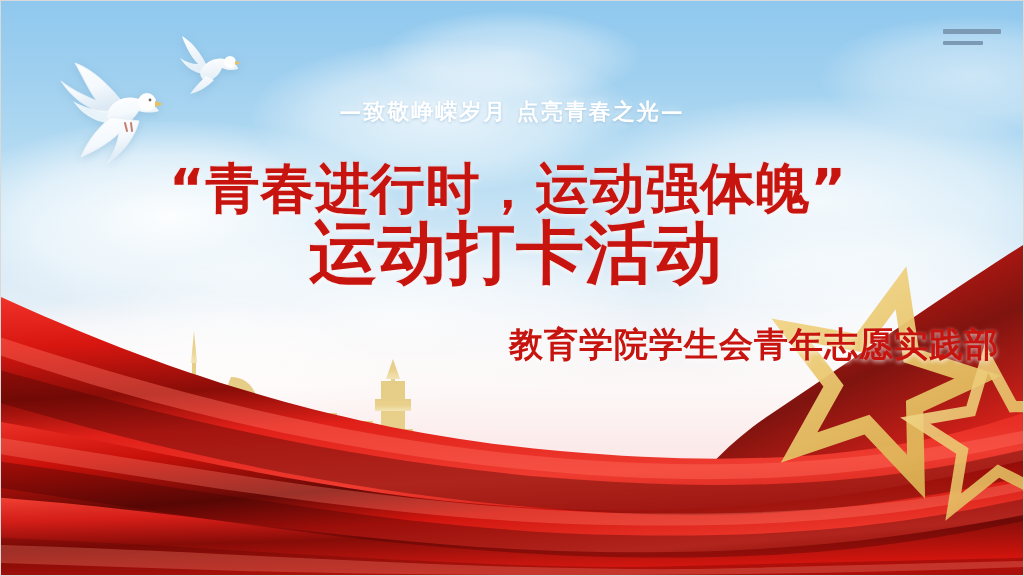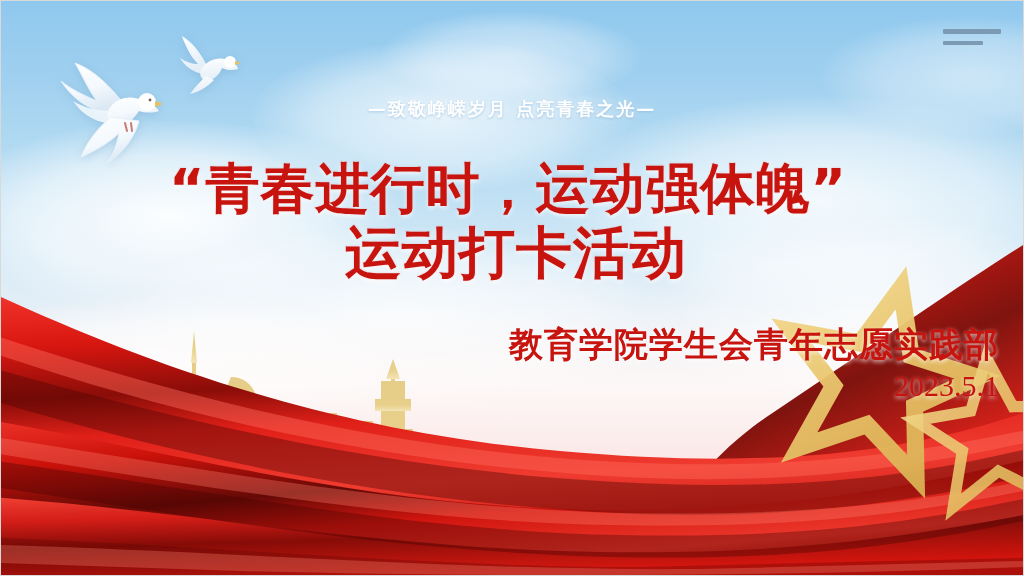--- a/index.html
+++ b/index.html
@@ -83,21 +83,21 @@
   .ribbon{
     position:absolute;left:0;right:0;bottom:0;height:330px;
     overflow:hidden;
   }
   .ribbon svg{display:block;width:100%;height:100%;}
 
   
   .subtitle{
     position:absolute;left:0;right:0;top:96px;
     text-align:center;
-    font-size:18px;
+    font-size:22px;
     letter-spacing:2px;
     color:#ffffff;
     font-weight:700;
     font-family:"DejaVu Sans","Liberation Sans",sans-serif;
     text-shadow:0 1px 3px rgba(120,170,210,.55), 0 0 10px rgba(255,255,255,.6);
   }
 
   .title-block{
     position:absolute;left:0;right:8px;top:156px;
     text-align:center;
@@ -105,21 +105,21 @@
   .title-line{
     color:#c8140f;
     font-weight:700;
     font-size:54px;
     line-height:64px;
     letter-spacing:1px;
     font-family:"DejaVu Sans","Liberation Sans",sans-serif;
     text-shadow:0 2px 4px rgba(255,255,255,.85), 0 0 2px rgba(200,20,15,.3);
     white-space:nowrap;
   }
-  .title-line.l2{font-size:56px;margin-left:16px;}
+  .title-line.l2{font-size:68px;margin-left:16px;}
 
   .org-block{
     position:absolute;right:24px;top:322px;
     text-align:right;
     width:560px;
   }
   .org-name{
     color:#c8140f;
     font-weight:700;
     font-size:34px;
@@ -333,16 +333,15 @@
 
   <div class="subtitle">—致敬峥嵘岁月  点亮青春之光—</div>
 
   <div class="title-block">
     <div class="title-line l1">“青春进行时，运动强体魄”</div>
     <div class="title-line l2">运动打卡活动</div>
   </div>
 
   <div class="org-block">
     <div class="org-name">教育学院学生会青年志愿实践部</div>
-    <div class="org-date">2023.5.1</div>
   </div>
 
 </div>
 
 </body></html>

